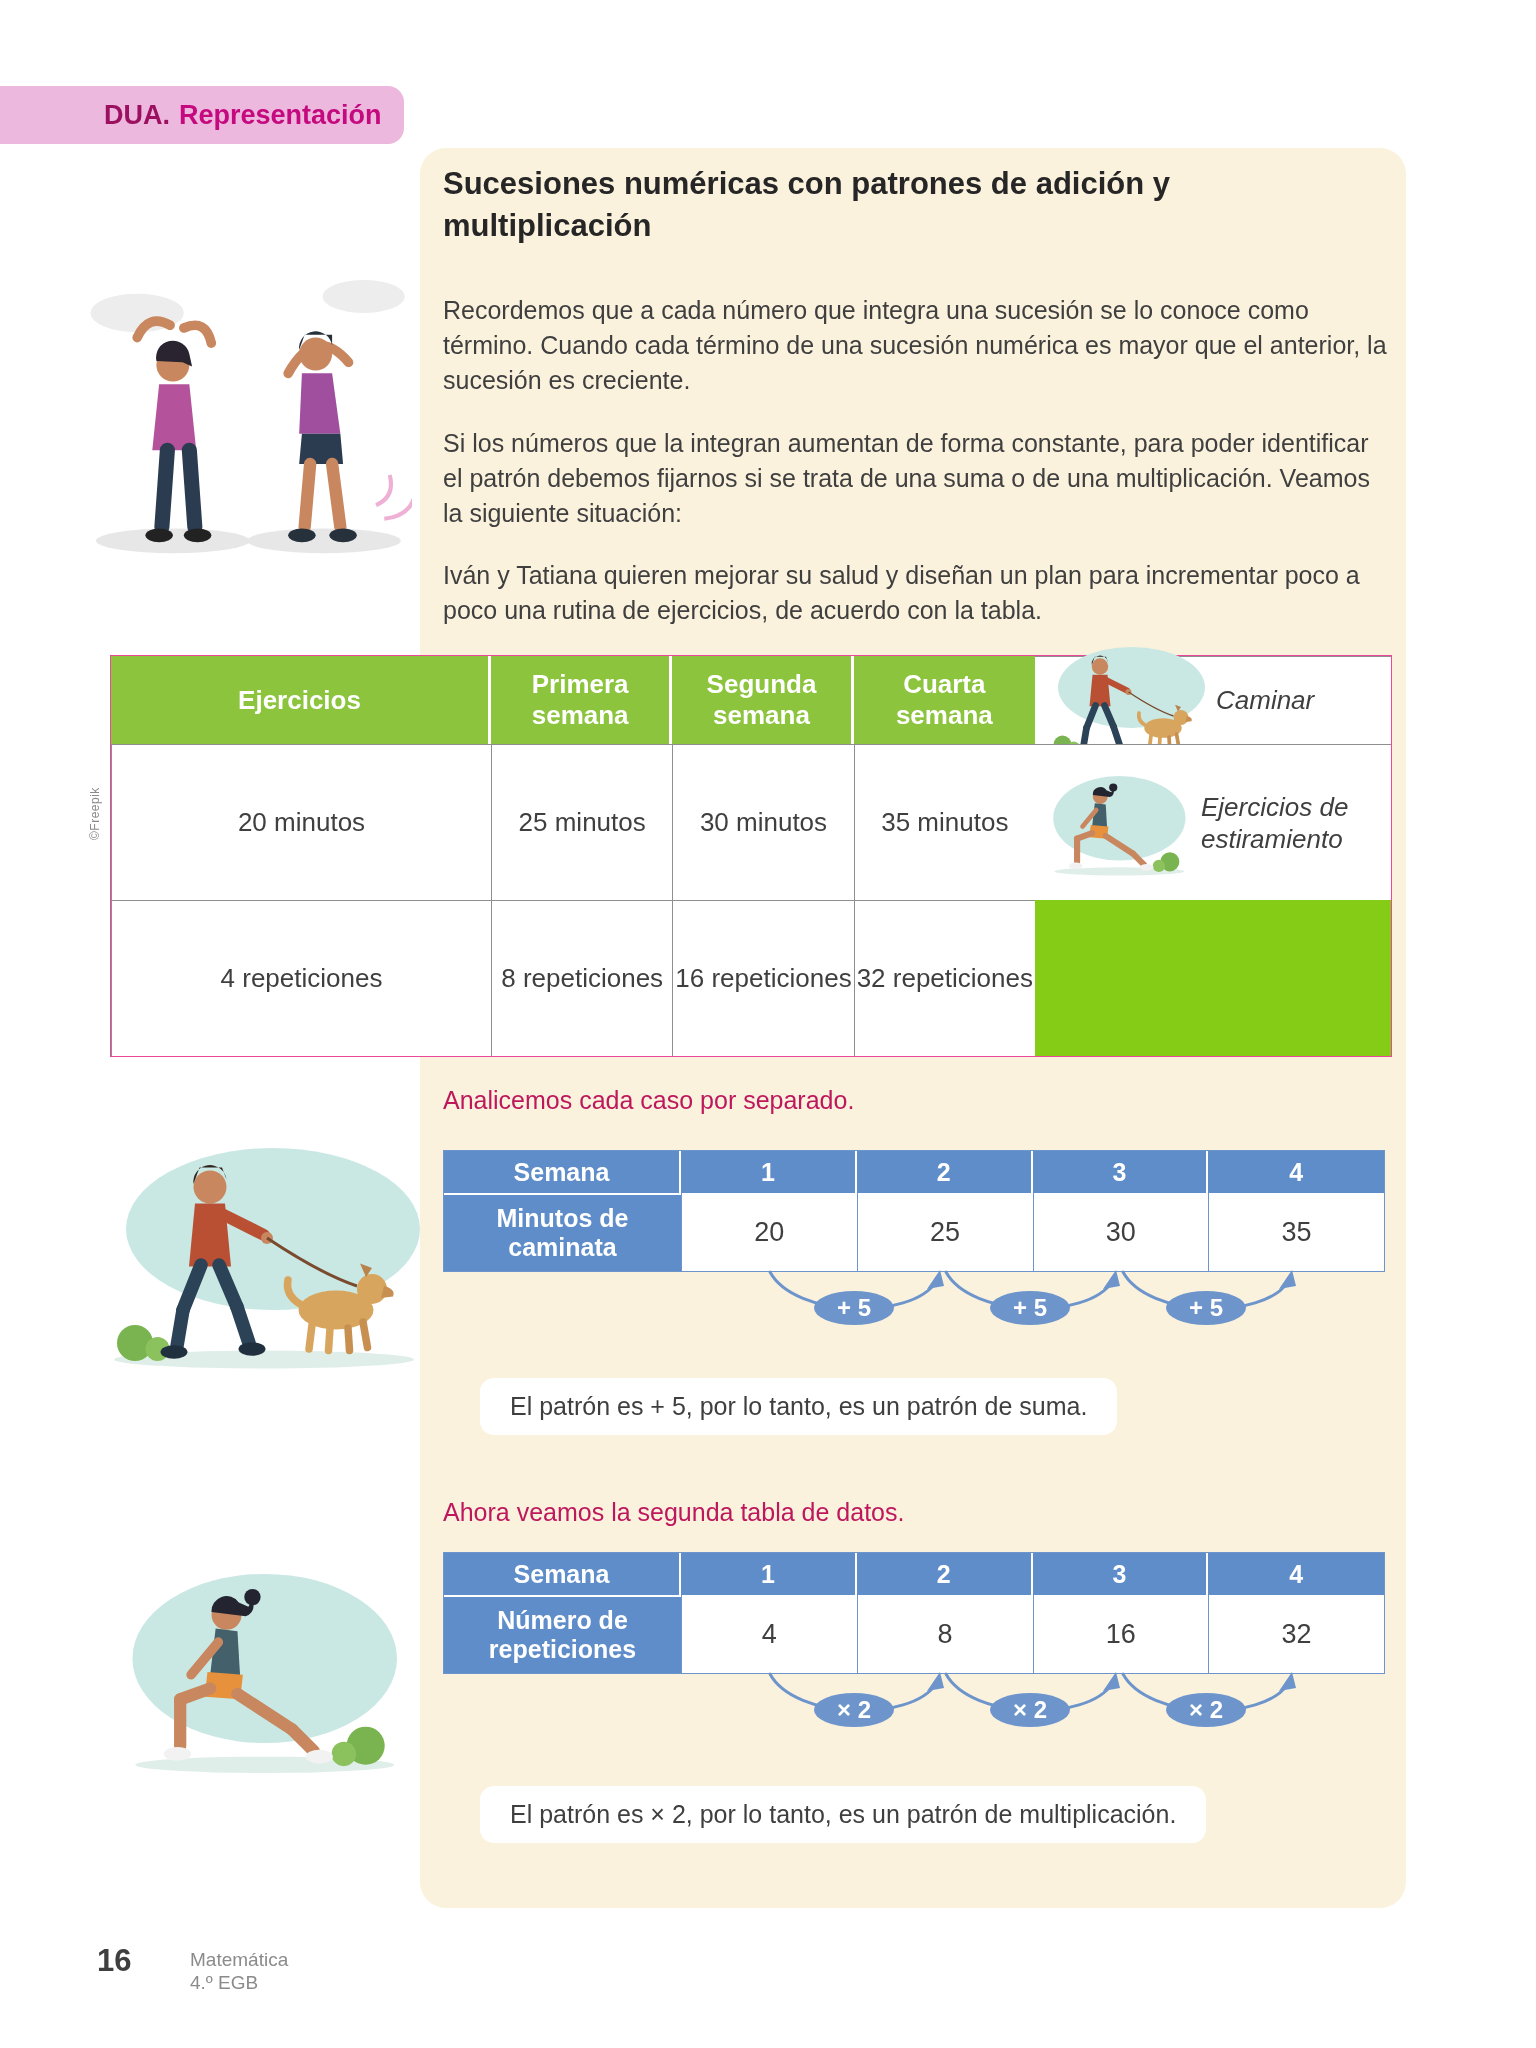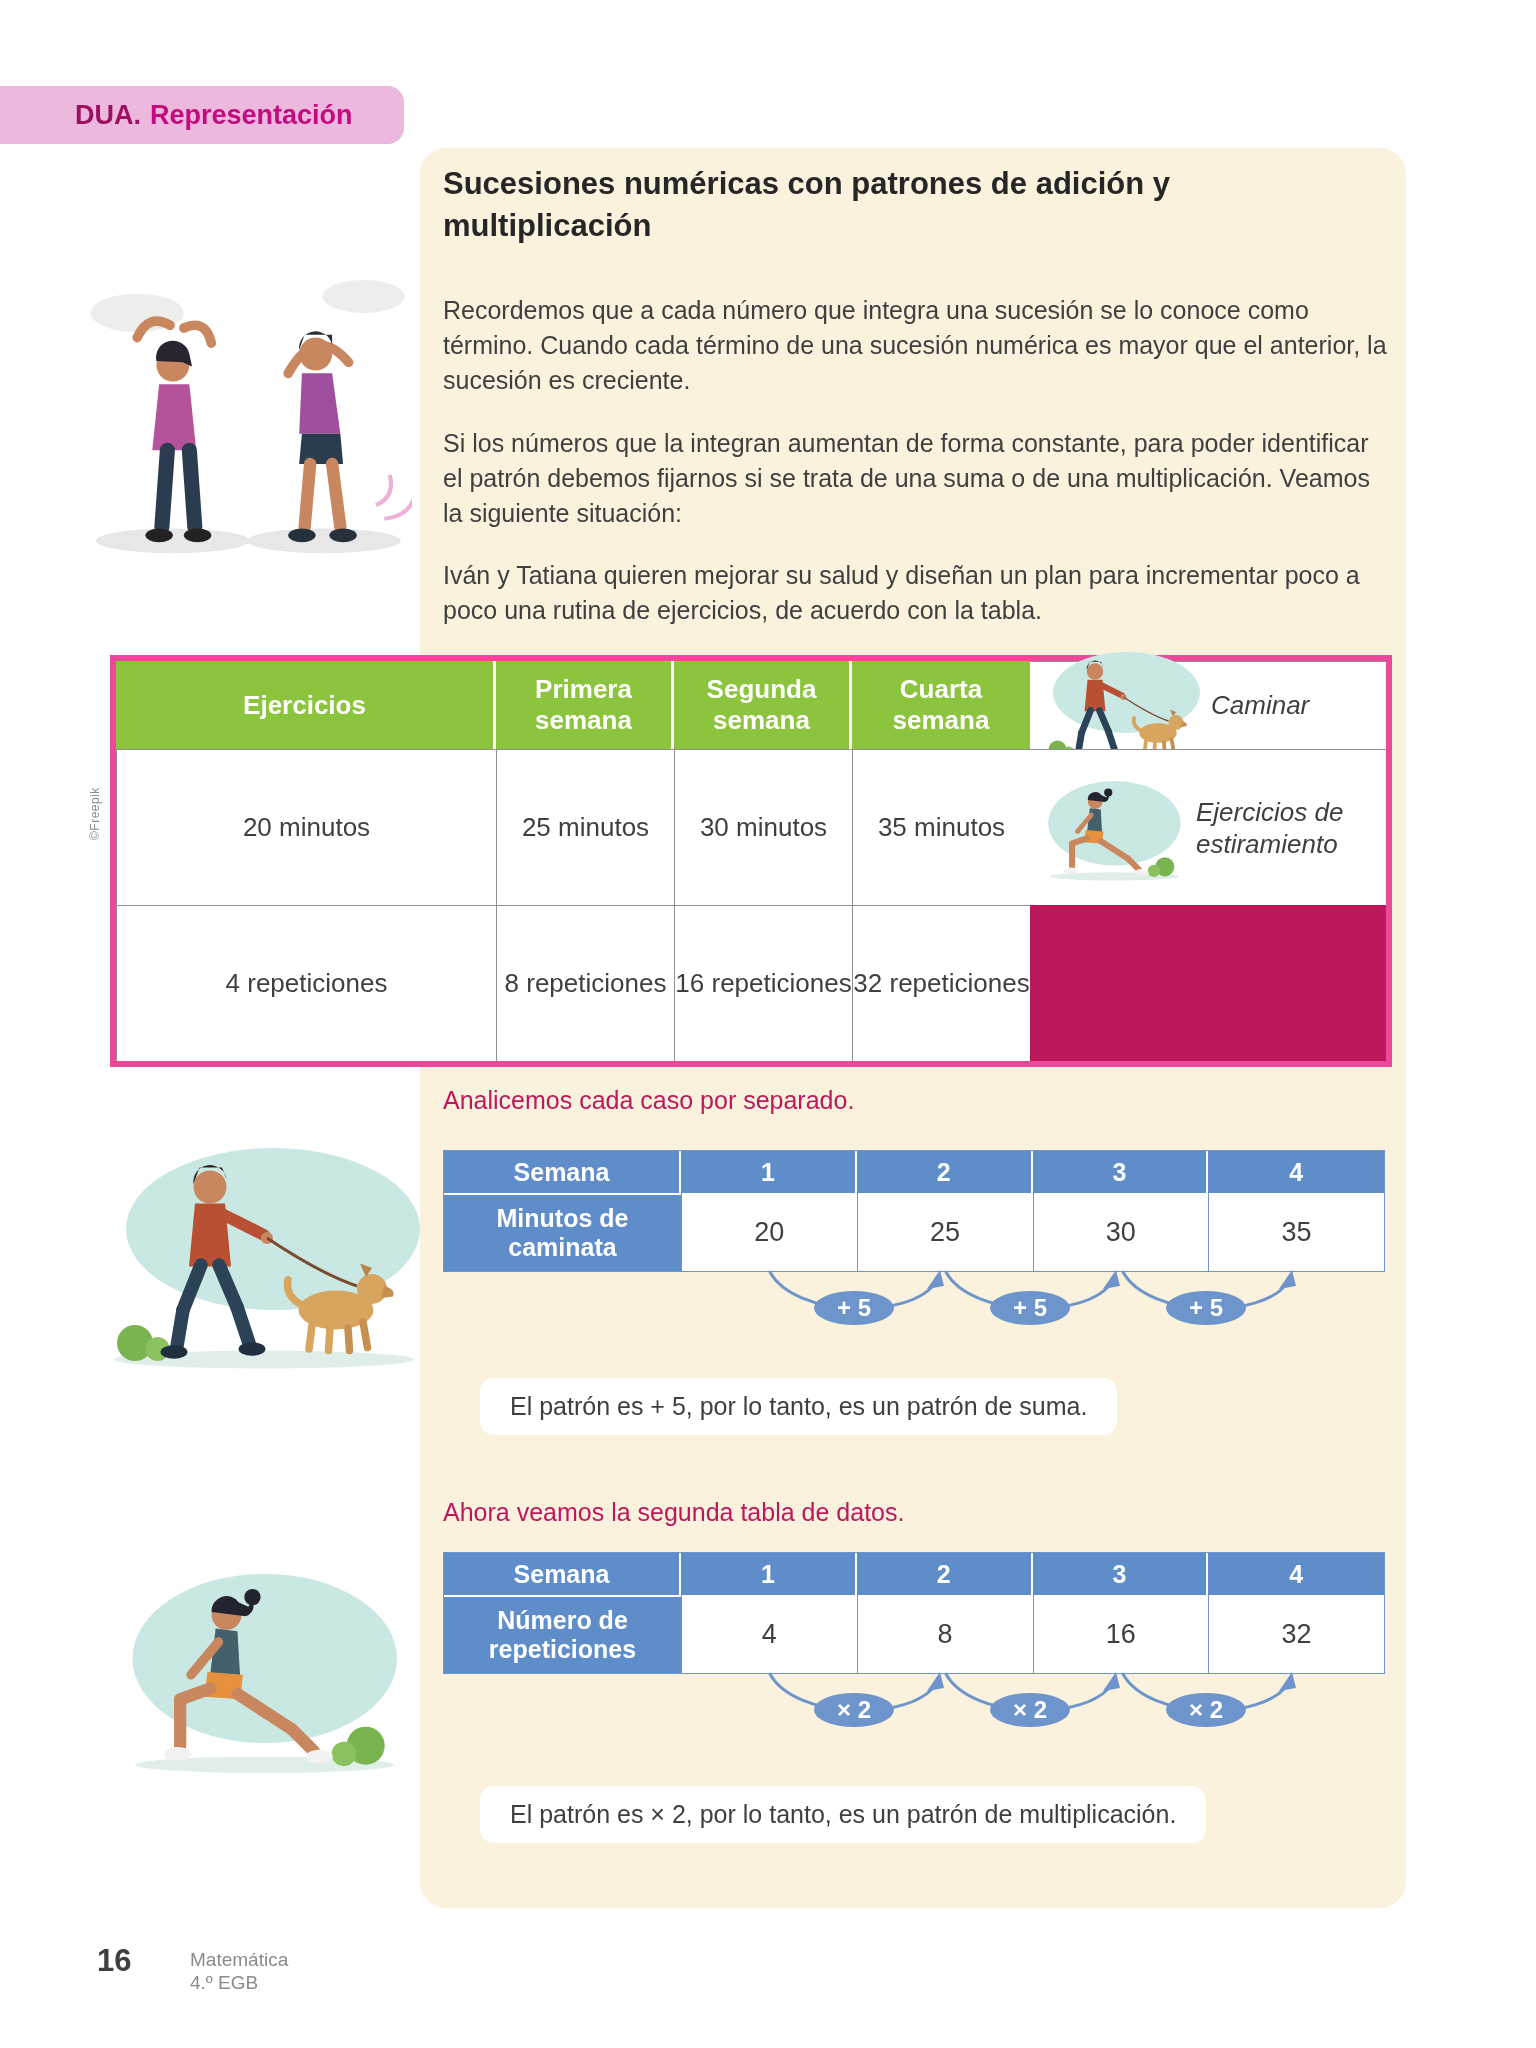--- a/index.html
+++ b/index.html
@@ -7,21 +7,21 @@
     width:1536px;height:2048px;position:relative;overflow:hidden;
     background:#ffffff;color:#3f3f3f;
     font-family:"Liberation Sans",sans-serif;
   }
   .abs{position:absolute;}
 
   
   .dua-badge{
     left:0;top:86px;width:404px;height:58px;background:#edb8de;
     border-radius:0 16px 16px 0;display:flex;align-items:center;
-    padding-left:75px;box-sizing:border-box;font-weight:bold;font-size:27px;
+    padding-left:104px;box-sizing:border-box;font-weight:bold;font-size:27px;
   }
   .dua-prefix{color:#9b1060;}
   .dua-label{color:#c40a7e;margin-left:9px;}
 
   
   .panel{left:420px;top:148px;width:986px;height:1760px;background:#fbf2de;border-radius:26px;}
 
   .page-title{left:443px;top:163px;width:760px;margin:0;font-size:31px;line-height:42px;font-weight:bold;color:#262626;}
   .para{left:443px;width:945px;margin:0;font-size:25px;line-height:35px;color:#3f3f3f;}
   #p1{top:293px;} #p2{top:426px;} #p3{top:558px;}
@@ -31,21 +31,21 @@
   
   .illus-duo{left:82px;top:258px;width:330px;height:302px;}
   .illus-walk{left:96px;top:1136px;width:330px;height:240px;}
   .illus-lunge{left:112px;top:1552px;width:300px;height:232px;}
   .credit{left:88px;top:840px;transform:rotate(-90deg);transform-origin:0 0;font-size:12px;color:#8a8a8a;letter-spacing:.5px;}
 
   
   .ex-table{
     left:110px;top:655px;width:1282px;display:grid;
     grid-template-columns:380px 1fr 1fr 1fr 1fr;grid-template-rows:88px 156px 156px;
-    border:6px solid #ec4899;box-sizing:border-box;background:#be185d;
+    border:1px solid #ec4899;box-sizing:border-box;background:#84cc16;
   }
   .ex-th{
     background:#8cc43d;color:#fff;font-weight:bold;font-size:26px;line-height:31px;
     display:flex;align-items:center;justify-content:center;text-align:center;
     border-right:3px solid #fff;
   }
   .ex-th.lastc{border-right:none;}
   .ex-th .w2{width:124px;}
   .ex-td{
     background:#fff;border-top:1px solid #8f8f8f;border-left:1px solid #8f8f8f;

